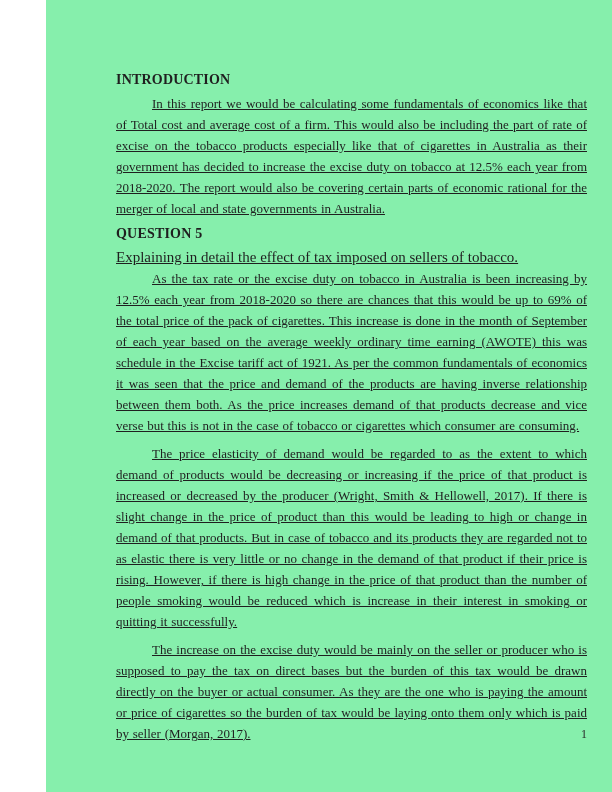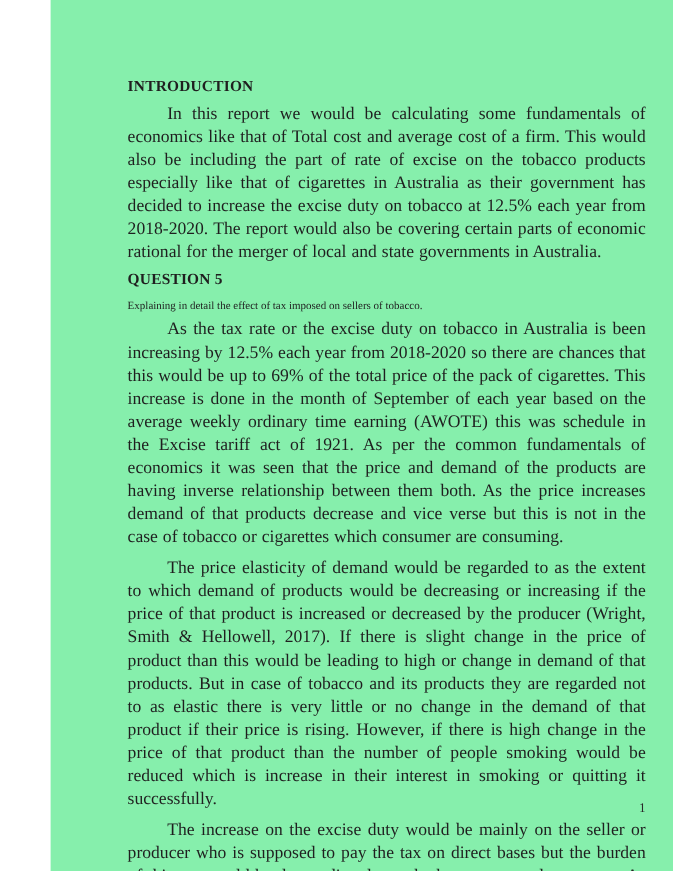--- a/index.html
+++ b/index.html
@@ -28,31 +28,33 @@
     font-size: 14px;
     line-height: 16px;
     font-weight: bold;
     margin: 0 0 5px 0;
     letter-spacing: 0.2px;
   }
   .section-heading.q1 {
     margin-top: 0;
   }
   .subheading {
-    font-size: 10px;
+    font-size: 15px;
     line-height: 21px;
+    text-decoration: underline;
     margin: 0;
   }
   .body-para {
-    font-size: 16px;
+    font-size: 13px;
     line-height: 21px;
     text-align: justify;
     text-indent: 36px;
     margin: 0 0 7px 0;
     word-spacing: 0.5px;
+    text-decoration: underline;
   }
   .page-number {
     position: absolute;
     top: 727px;
     right: 71px;
     font-size: 12px;
     line-height: 14px;
     color: #2a2a2a;
   }
 </style>

